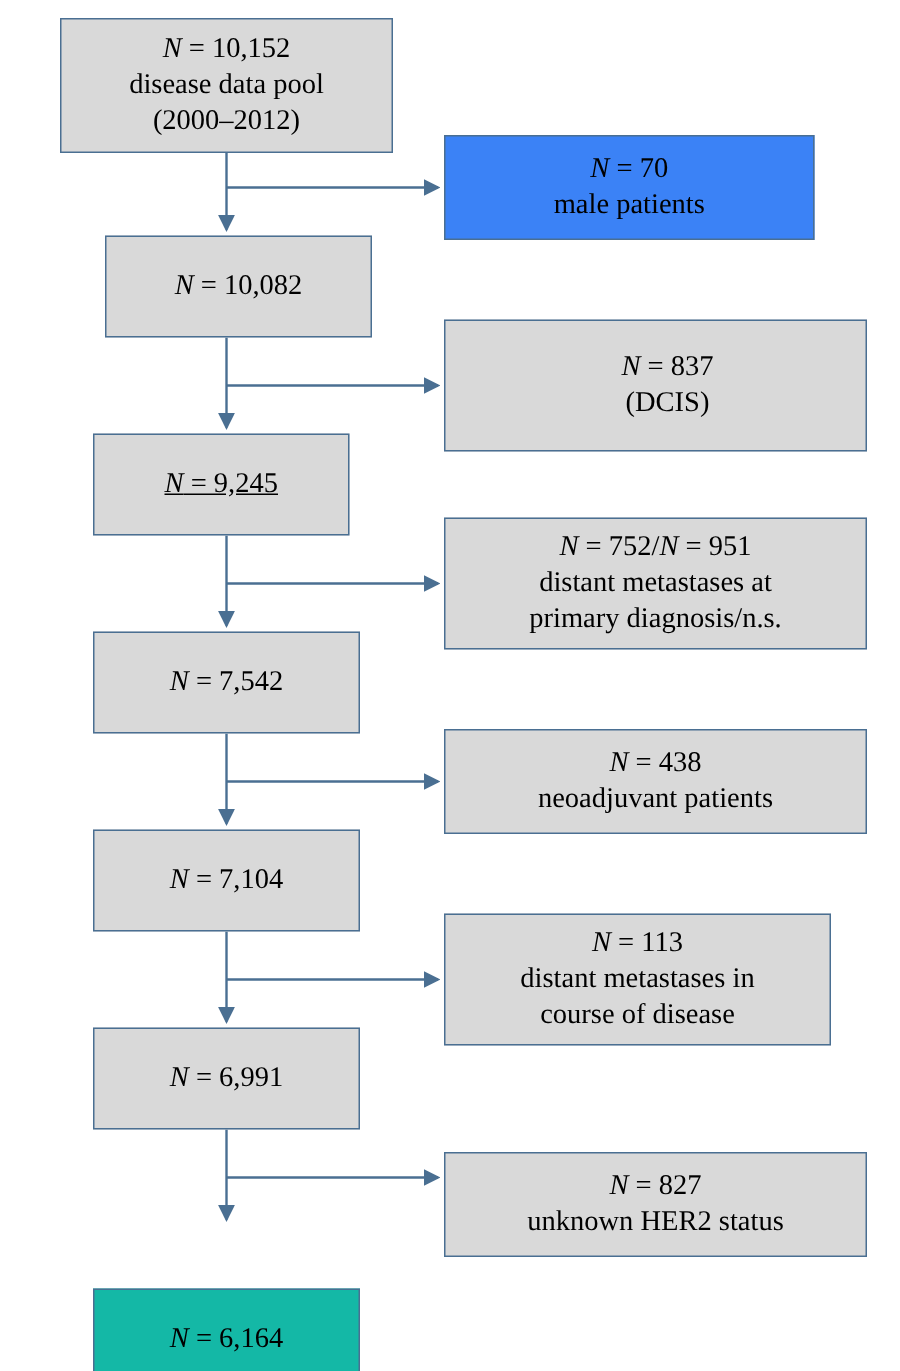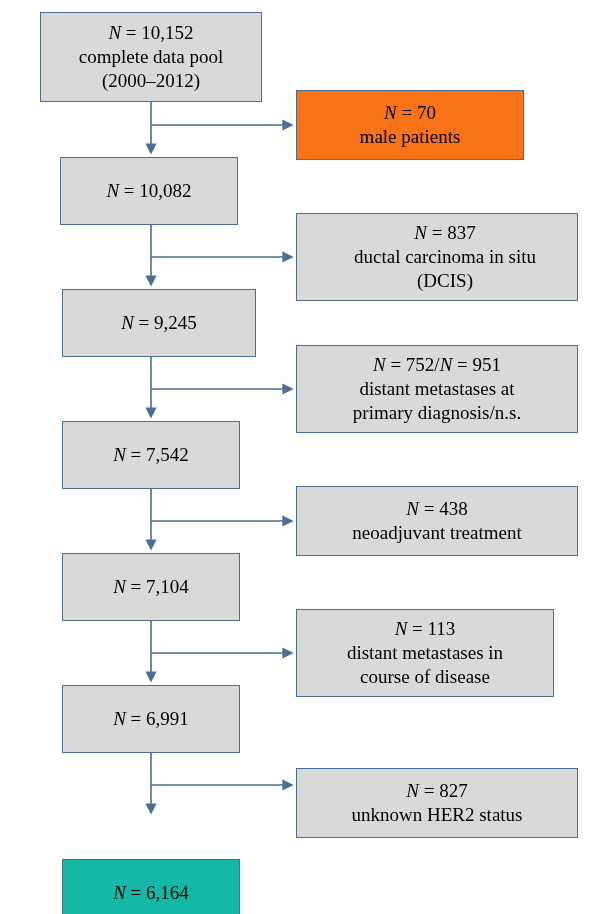--- a/index.html
+++ b/index.html
@@ -72,58 +72,57 @@
       <path d="M151 257 L292 257" marker-end="url(#arrowhead)"></path>
       <path d="M151 389 L292 389" marker-end="url(#arrowhead)"></path>
       <path d="M151 521 L292 521" marker-end="url(#arrowhead)"></path>
       <path d="M151 653 L292 653" marker-end="url(#arrowhead)"></path>
       <path d="M151 785 L292 785" marker-end="url(#arrowhead)"></path>
     </g>
   </svg>
 
 <div class="box" style="left: 40px; top: 12px; width: 222px; height: 90px; background: rgb(217, 217, 217); border-color: rgb(74, 111, 146); color: rgb(0, 0, 0);">
       <span class="line"><span class="ital">N</span> = 10,152</span>
-      <span class="line">complete data pool</span>
+      <span class="line">disease data pool</span>
       <span class="line">(2000–2012)</span>
     </div>
-    <div class="box" style="left: 60px; top: 157px; width: 178px; height: 68px; background: rgb(217, 217, 217); border-color: rgb(74, 111, 146); color: rgb(0, 0, 0);">
+    <div class="box" style="left: 70px; top: 157px; width: 178px; height: 68px; background: rgb(217, 217, 217); border-color: rgb(74, 111, 146); color: rgb(0, 0, 0);">
       <span class="line"><span class="ital">N</span> = 10,082</span>
     </div>
-    <div class="box" style="left: 62px; top: 289px; width: 194px; height: 68px; background: rgb(217, 217, 217); border-color: rgb(74, 111, 146); color: rgb(0, 0, 0);">
+    <div class="box" style="left: 62px; top: 289px; width: 171px; height: 68px; background: rgb(217, 217, 217); border-color: rgb(74, 111, 146); color: rgb(0, 0, 0); text-decoration: underline;">
       <span class="line"><span class="ital">N</span> = 9,245</span>
     </div>
     <div class="box" style="left: 62px; top: 421px; width: 178px; height: 68px; background: rgb(217, 217, 217); border-color: rgb(74, 111, 146); color: rgb(0, 0, 0);">
       <span class="line"><span class="ital">N</span> = 7,542</span>
     </div>
     <div class="box" style="left: 62px; top: 553px; width: 178px; height: 68px; background: rgb(217, 217, 217); border-color: rgb(74, 111, 146); color: rgb(0, 0, 0);">
       <span class="line"><span class="ital">N</span> = 7,104</span>
     </div>
     <div class="box" style="left: 62px; top: 685px; width: 178px; height: 68px; background: rgb(217, 217, 217); border-color: rgb(74, 111, 146); color: rgb(0, 0, 0);">
       <span class="line"><span class="ital">N</span> = 6,991</span>
     </div>
     <div class="box" style="left: 62px; top: 817px; width: 178px; height: 68px; background: #14b8a6; border-color: rgb(74, 111, 146); color: rgb(0, 0, 0); margin-top: 42px;">
       <span class="line"><span class="ital">N</span> = 6,164</span>
     </div>
-    <div class="box" style="left: 296px; top: 90px; width: 228px; height: 70px; background: #f97316; border-color: rgb(74, 111, 146); color: rgb(0, 0, 0);">
+    <div class="box" style="left: 296px; top: 90px; width: 247px; height: 70px; background: #3b82f6; border-color: rgb(74, 111, 146); color: rgb(0, 0, 0);">
       <span class="line"><span class="ital">N</span> = 70</span>
       <span class="line">male patients</span>
     </div>
     <div class="box" style="left: 296px; top: 213px; width: 282px; height: 88px; background: rgb(217, 217, 217); border-color: rgb(74, 111, 146); color: rgb(0, 0, 0); padding-left: 16px;">
       <span class="line"><span class="ital">N</span> = 837</span>
-      <span class="line">ductal carcinoma in situ</span>
       <span class="line">(DCIS)</span>
     </div>
     <div class="box" style="left: 296px; top: 345px; width: 282px; height: 88px; background: rgb(217, 217, 217); border-color: rgb(74, 111, 146); color: rgb(0, 0, 0);">
       <span class="line"><span class="ital">N</span> = 752/<span class="ital">N</span> = 951</span>
       <span class="line">distant metastases at</span>
       <span class="line">primary diagnosis/n.s.</span>
     </div>
     <div class="box" style="left: 296px; top: 486px; width: 282px; height: 70px; background: rgb(217, 217, 217); border-color: rgb(74, 111, 146); color: rgb(0, 0, 0);">
       <span class="line"><span class="ital">N</span> = 438</span>
-      <span class="line">neoadjuvant treatment</span>
+      <span class="line">neoadjuvant patients</span>
     </div>
     <div class="box" style="left: 296px; top: 609px; width: 258px; height: 88px; background: rgb(217, 217, 217); border-color: rgb(74, 111, 146); color: rgb(0, 0, 0);">
       <span class="line"><span class="ital">N</span> = 113</span>
       <span class="line">distant metastases in</span>
       <span class="line">course of disease</span>
     </div>
     <div class="box" style="left: 296px; top: 750px; width: 282px; height: 70px; background: rgb(217, 217, 217); border-color: rgb(74, 111, 146); color: rgb(0, 0, 0); margin-top: 18px;">
       <span class="line"><span class="ital">N</span> = 827</span>
       <span class="line">unknown HER2 status</span>
     </div>

